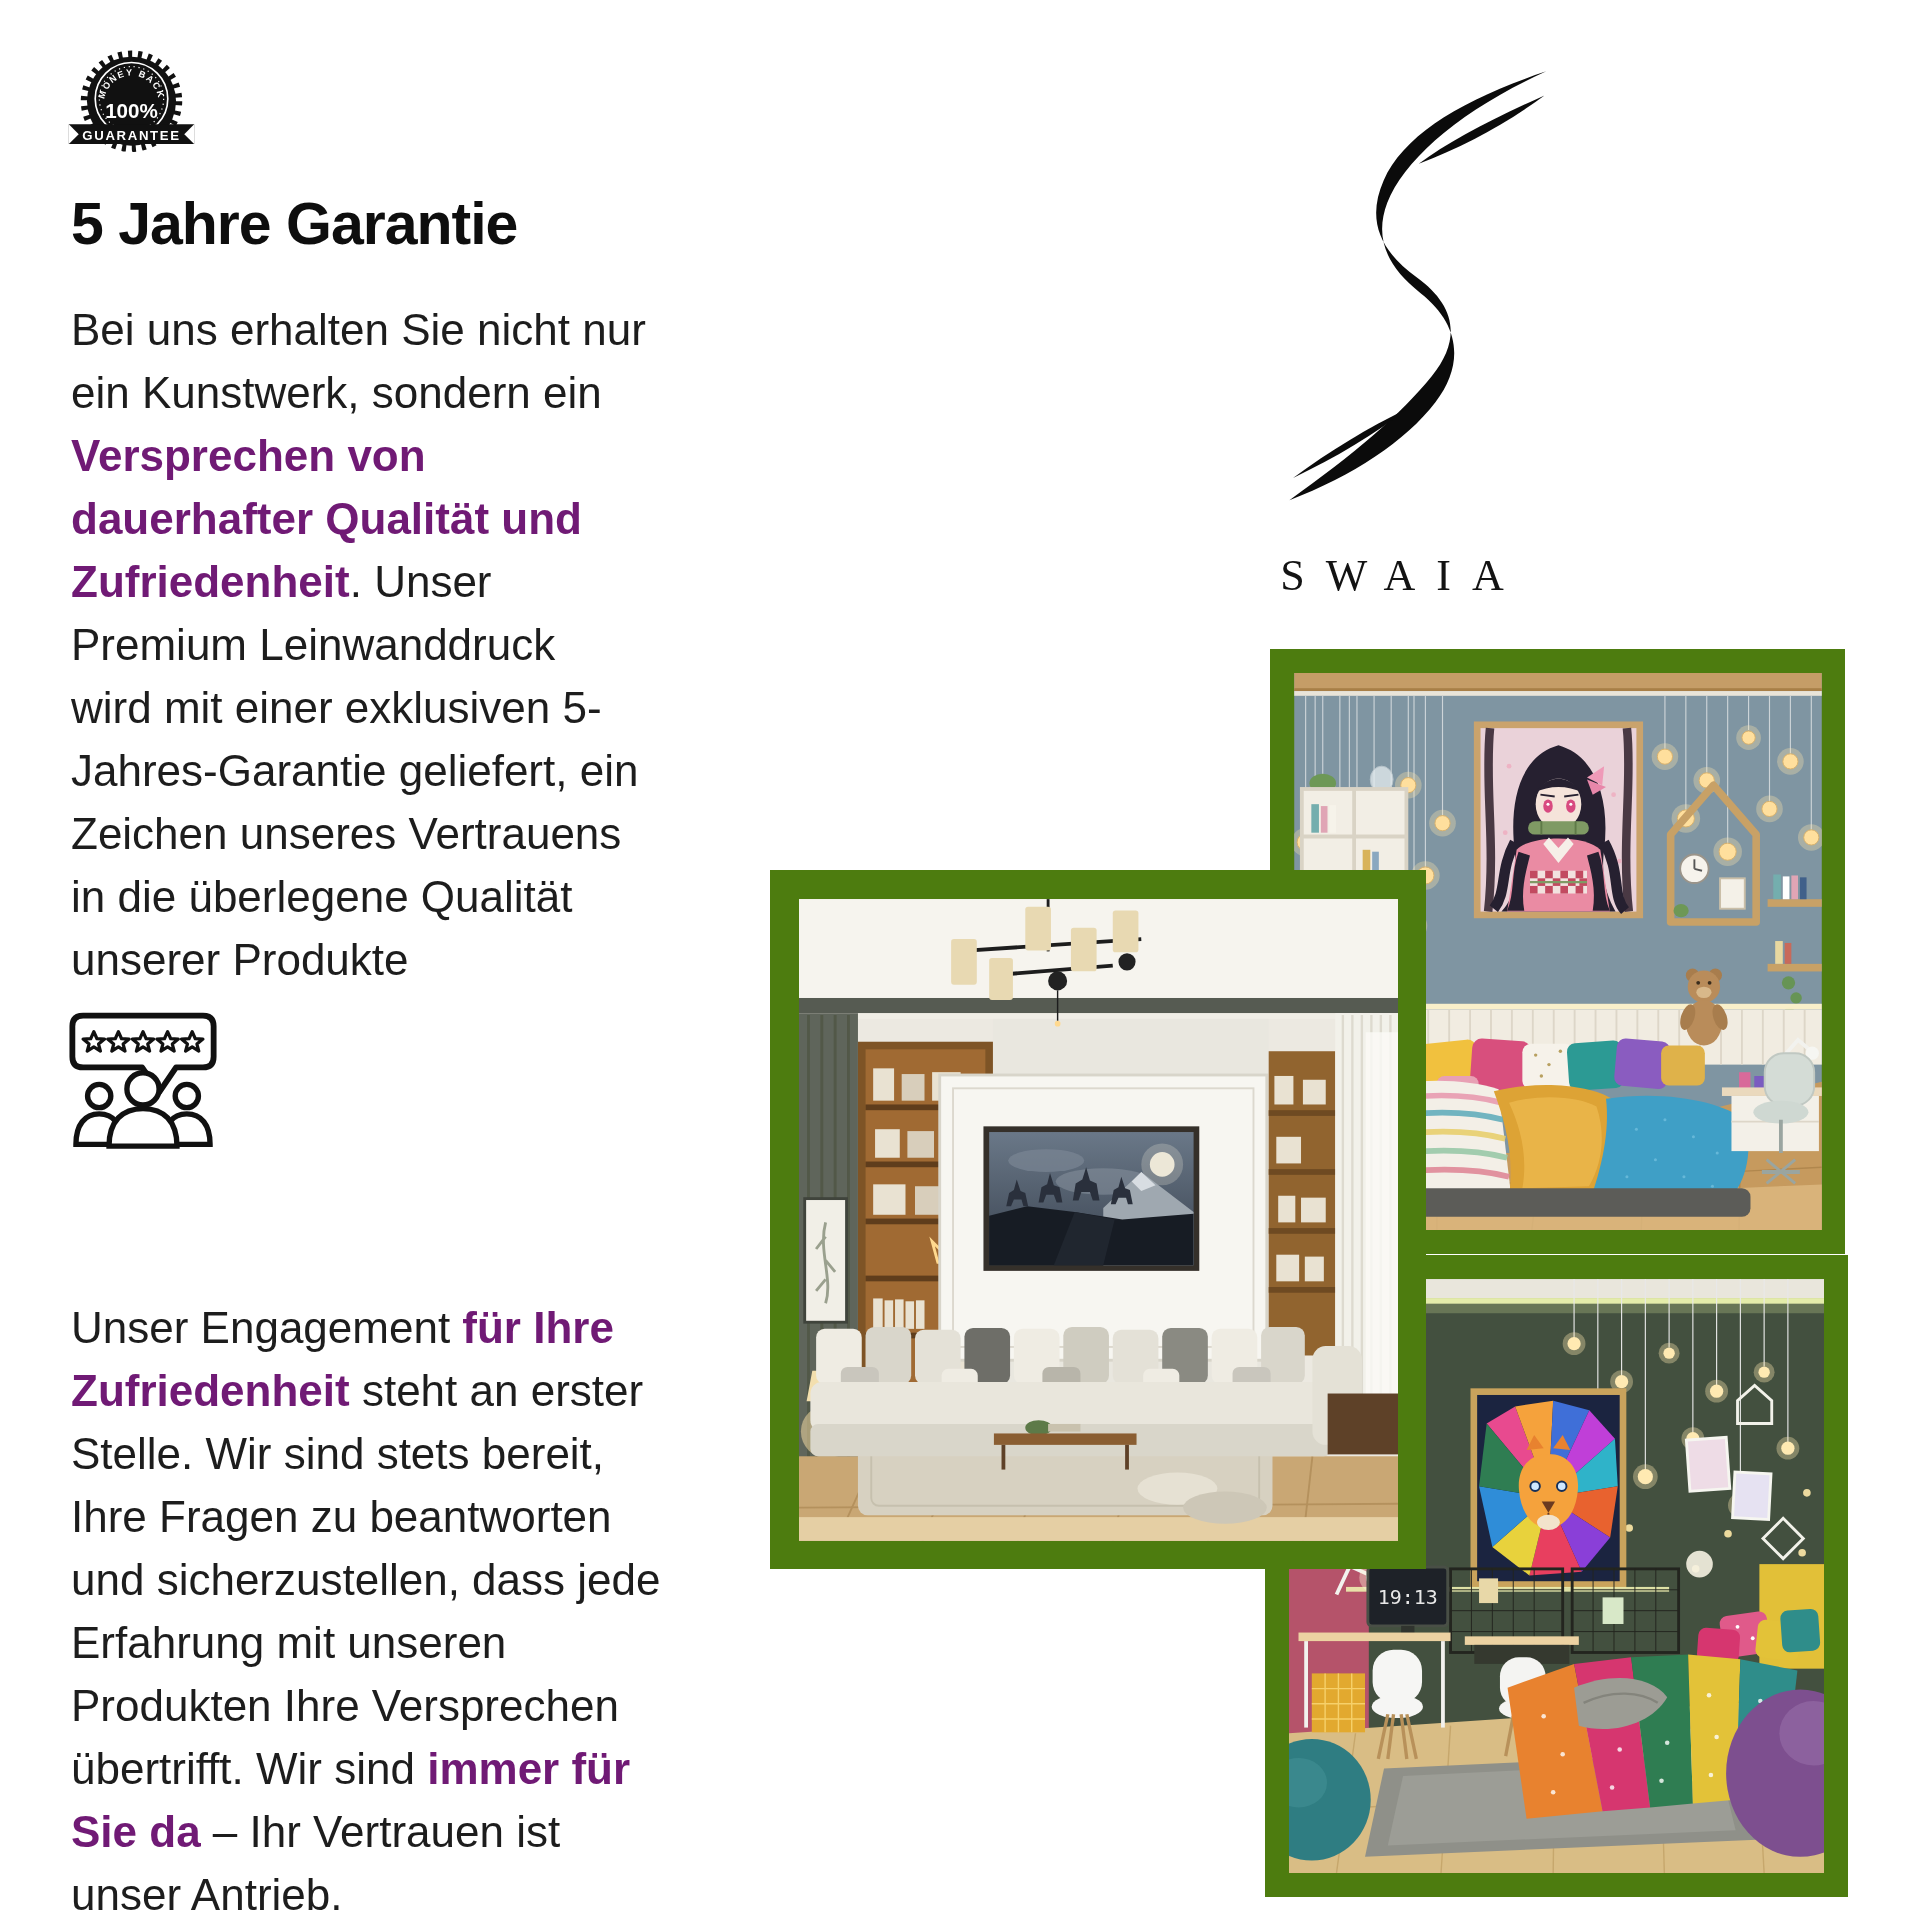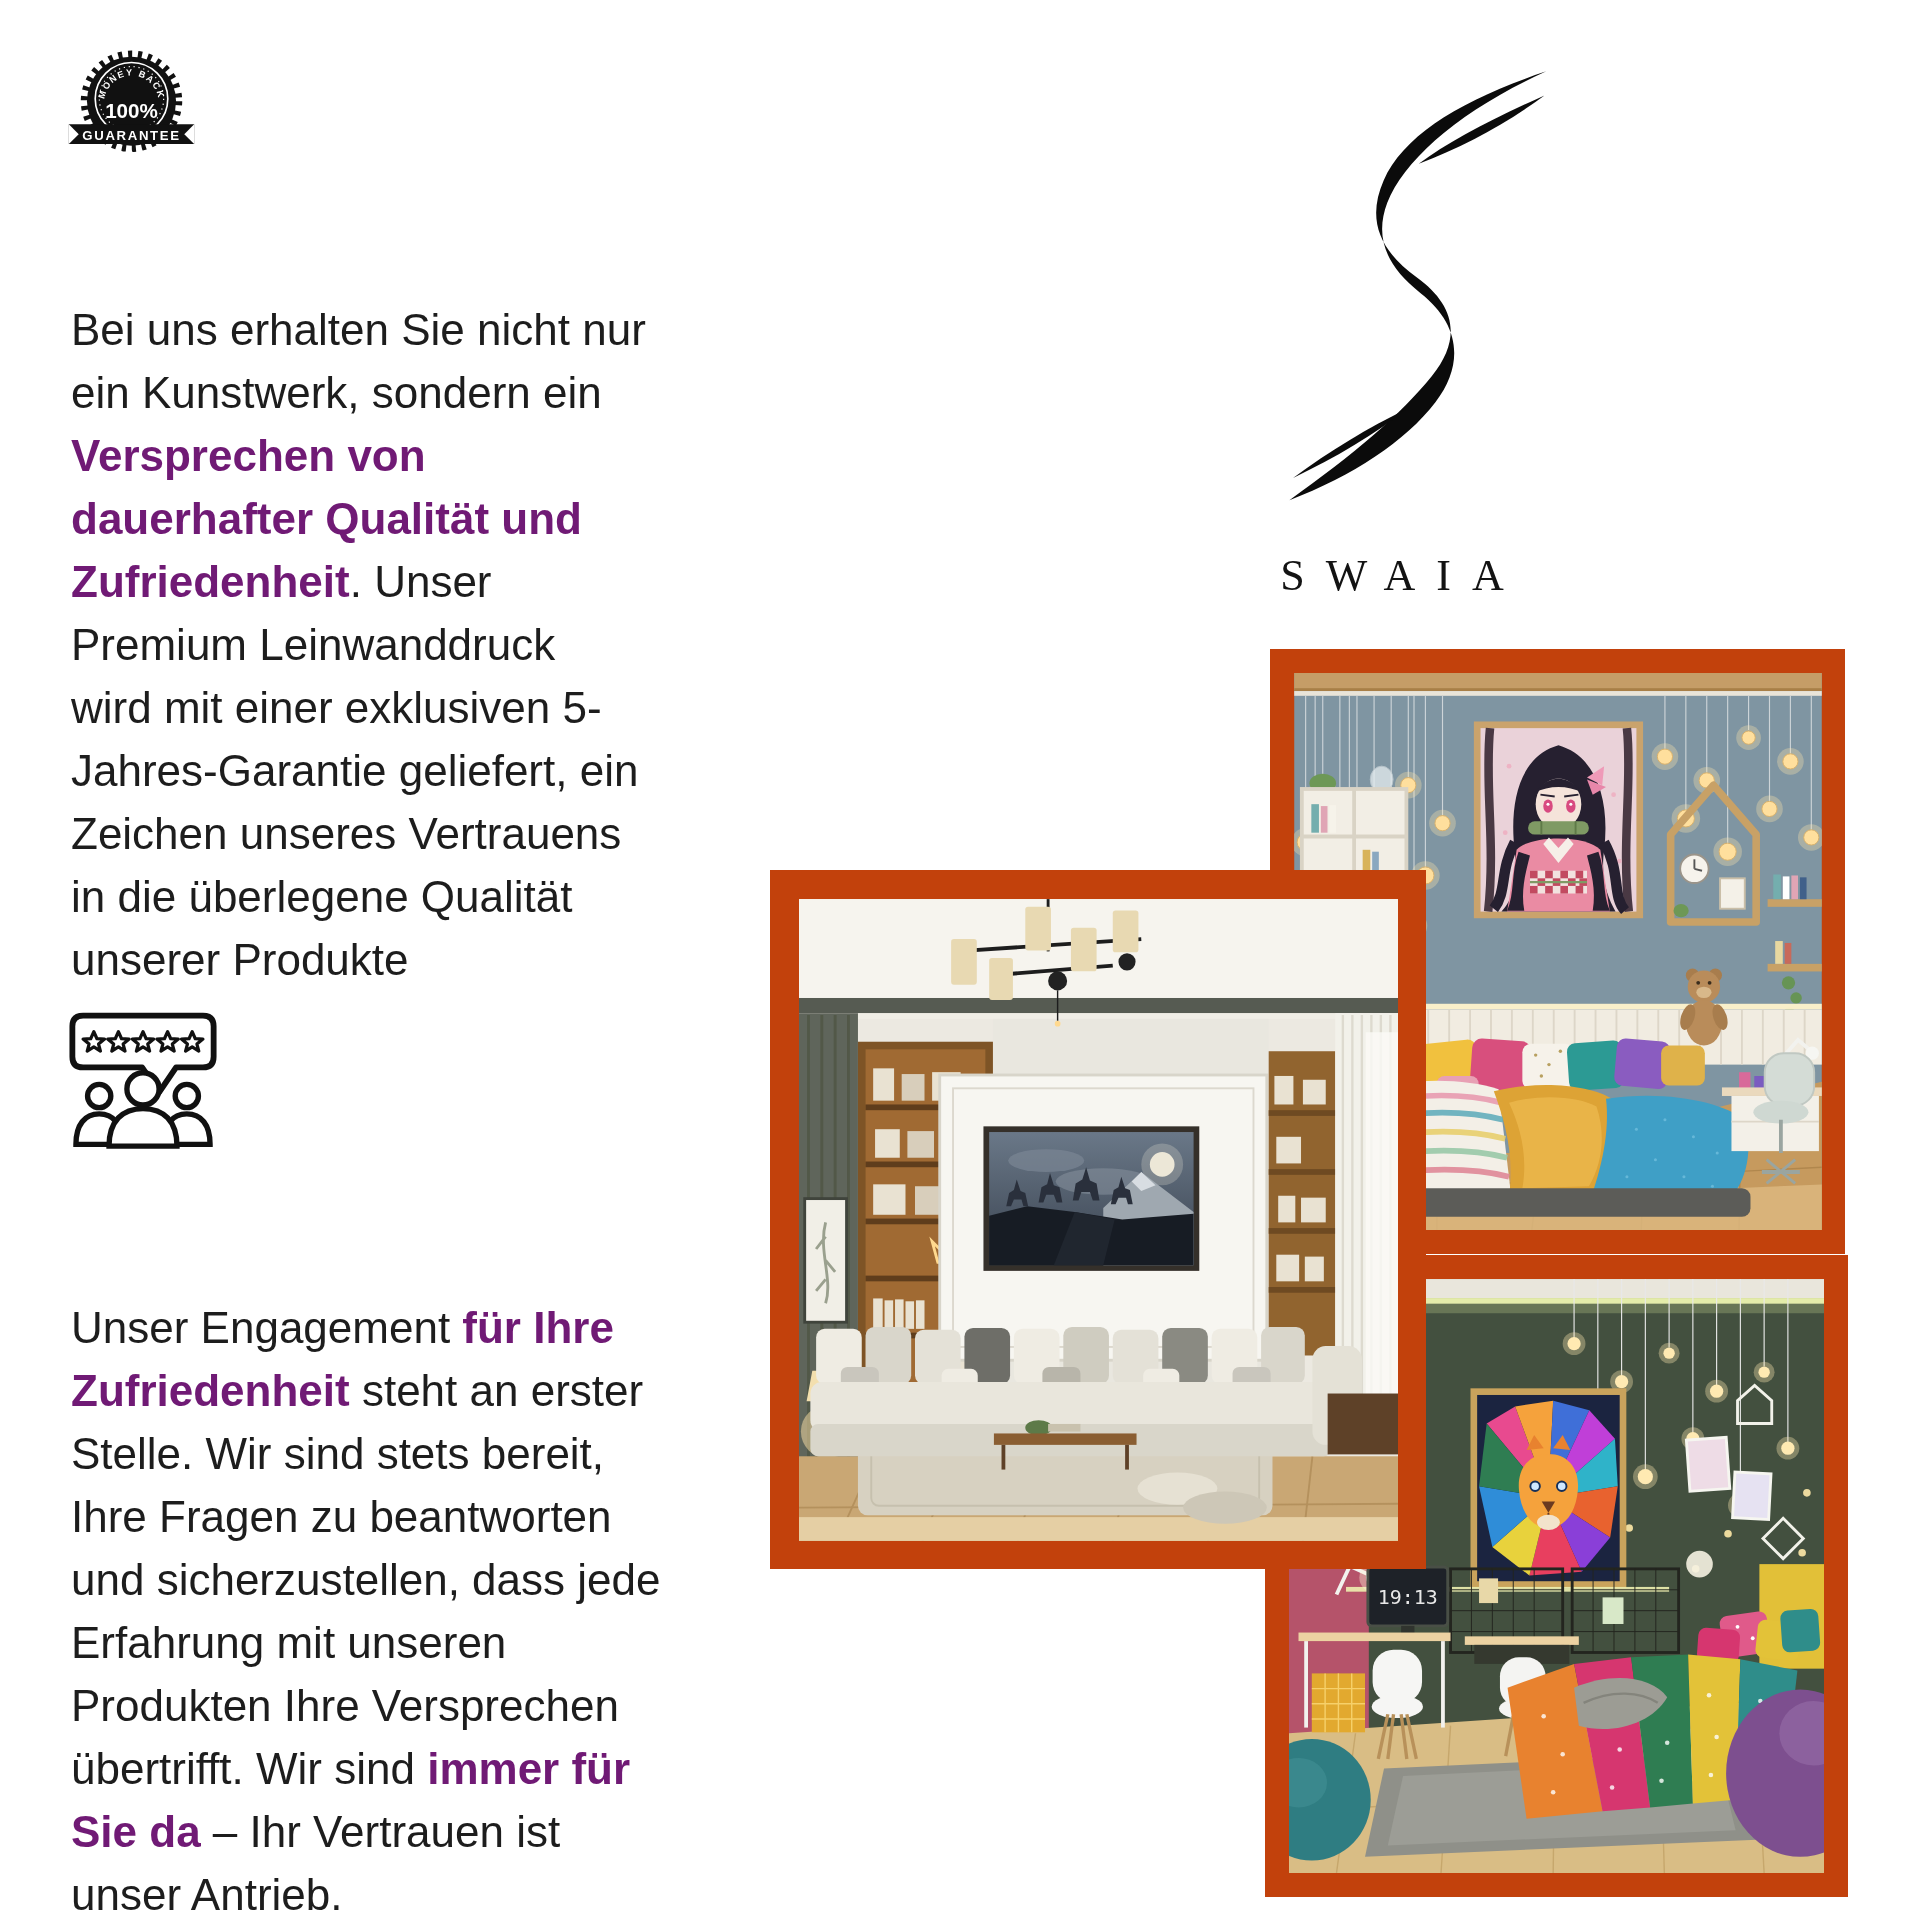--- a/index.html
+++ b/index.html
@@ -5,21 +5,21 @@
   html,body{margin:0;padding:0;background:#fff;}
   .page{position:relative;width:1926px;height:1926px;background:#ffffff;overflow:hidden;
         font-family:"Liberation Sans",sans-serif;color:#1d1d1d;}
   .abs{position:absolute;}
   h1,h2{margin:0;font-size:59px;font-weight:700;letter-spacing:-1px;color:#0e0e0e;line-height:1;}
   .para{font-size:44px;line-height:63px;color:#1d1d1d;white-space:nowrap;margin-top:39px;}
   .para .tl{height:63px;}
   .para b{font-weight:700;color:#701a75;}
   .brandword{font-family:"Liberation Serif",serif;font-size:44px;letter-spacing:21px;padding-left:21px;
              color:#131313;text-align:center;}
-  .card{position:absolute;background:#c2410c;}
+  .card{position:absolute;background:#4d7c0f;}
   .card svg{position:absolute;display:block;}
   .scene{background:transparent;}
 </style>
 </head>
 <body>
 
 <div class="page">
 
   <svg class="abs" style="left:68px;top:46px;" width="127" height="122" viewBox="-7 0 154 134">
     <circle cx="70" cy="60" r="57" fill="none" stroke="#111" stroke-width="9" stroke-dasharray="5 7"></circle>
@@ -31,20 +31,21 @@
       <textPath href="#badgeArc" startOffset="50%" text-anchor="middle">MONEY BACK</textPath>
     </text>
     <text x="70" y="80" font-size="25" font-weight="bold" fill="#fff" text-anchor="middle">100%</text>
     <polygon points="-6,88 146,88 146,112 -6,112" fill="#111"></polygon>
     <polygon points="-6,88 6,100 -6,112" fill="#fff"></polygon>
     <polygon points="146,88 134,100 146,112" fill="#fff"></polygon>
     <text x="70" y="107" font-size="16" font-weight="bold" fill="#fff" text-anchor="middle" letter-spacing="2">GUARANTEE</text>
     <text x="70" y="126" font-size="11" fill="#fff" text-anchor="middle">★ ★ ★</text>
   </svg>
 
+  <h1 class="abs" style="left:71px;top:195px;">5 Jahre Garantie</h1>
 
   <div class="abs para" style="left:71px;top:259px;">
       <div class="tl"><span>Bei uns erhalten Sie nicht nur</span></div>
       <div class="tl"><span>ein Kunstwerk, sondern ein</span></div>
       <div class="tl"><b>Versprechen von</b></div>
       <div class="tl"><b>dauerhafter Qualität und</b></div>
       <div class="tl"><b>Zufriedenheit</b><span>. Unser</span></div>
       <div class="tl"><span>Premium Leinwanddruck</span></div>
       <div class="tl"><span>wird mit einer exklusiven 5-</span></div>
       <div class="tl"><span>Jahres-Garantie geliefert, ein</span></div>

